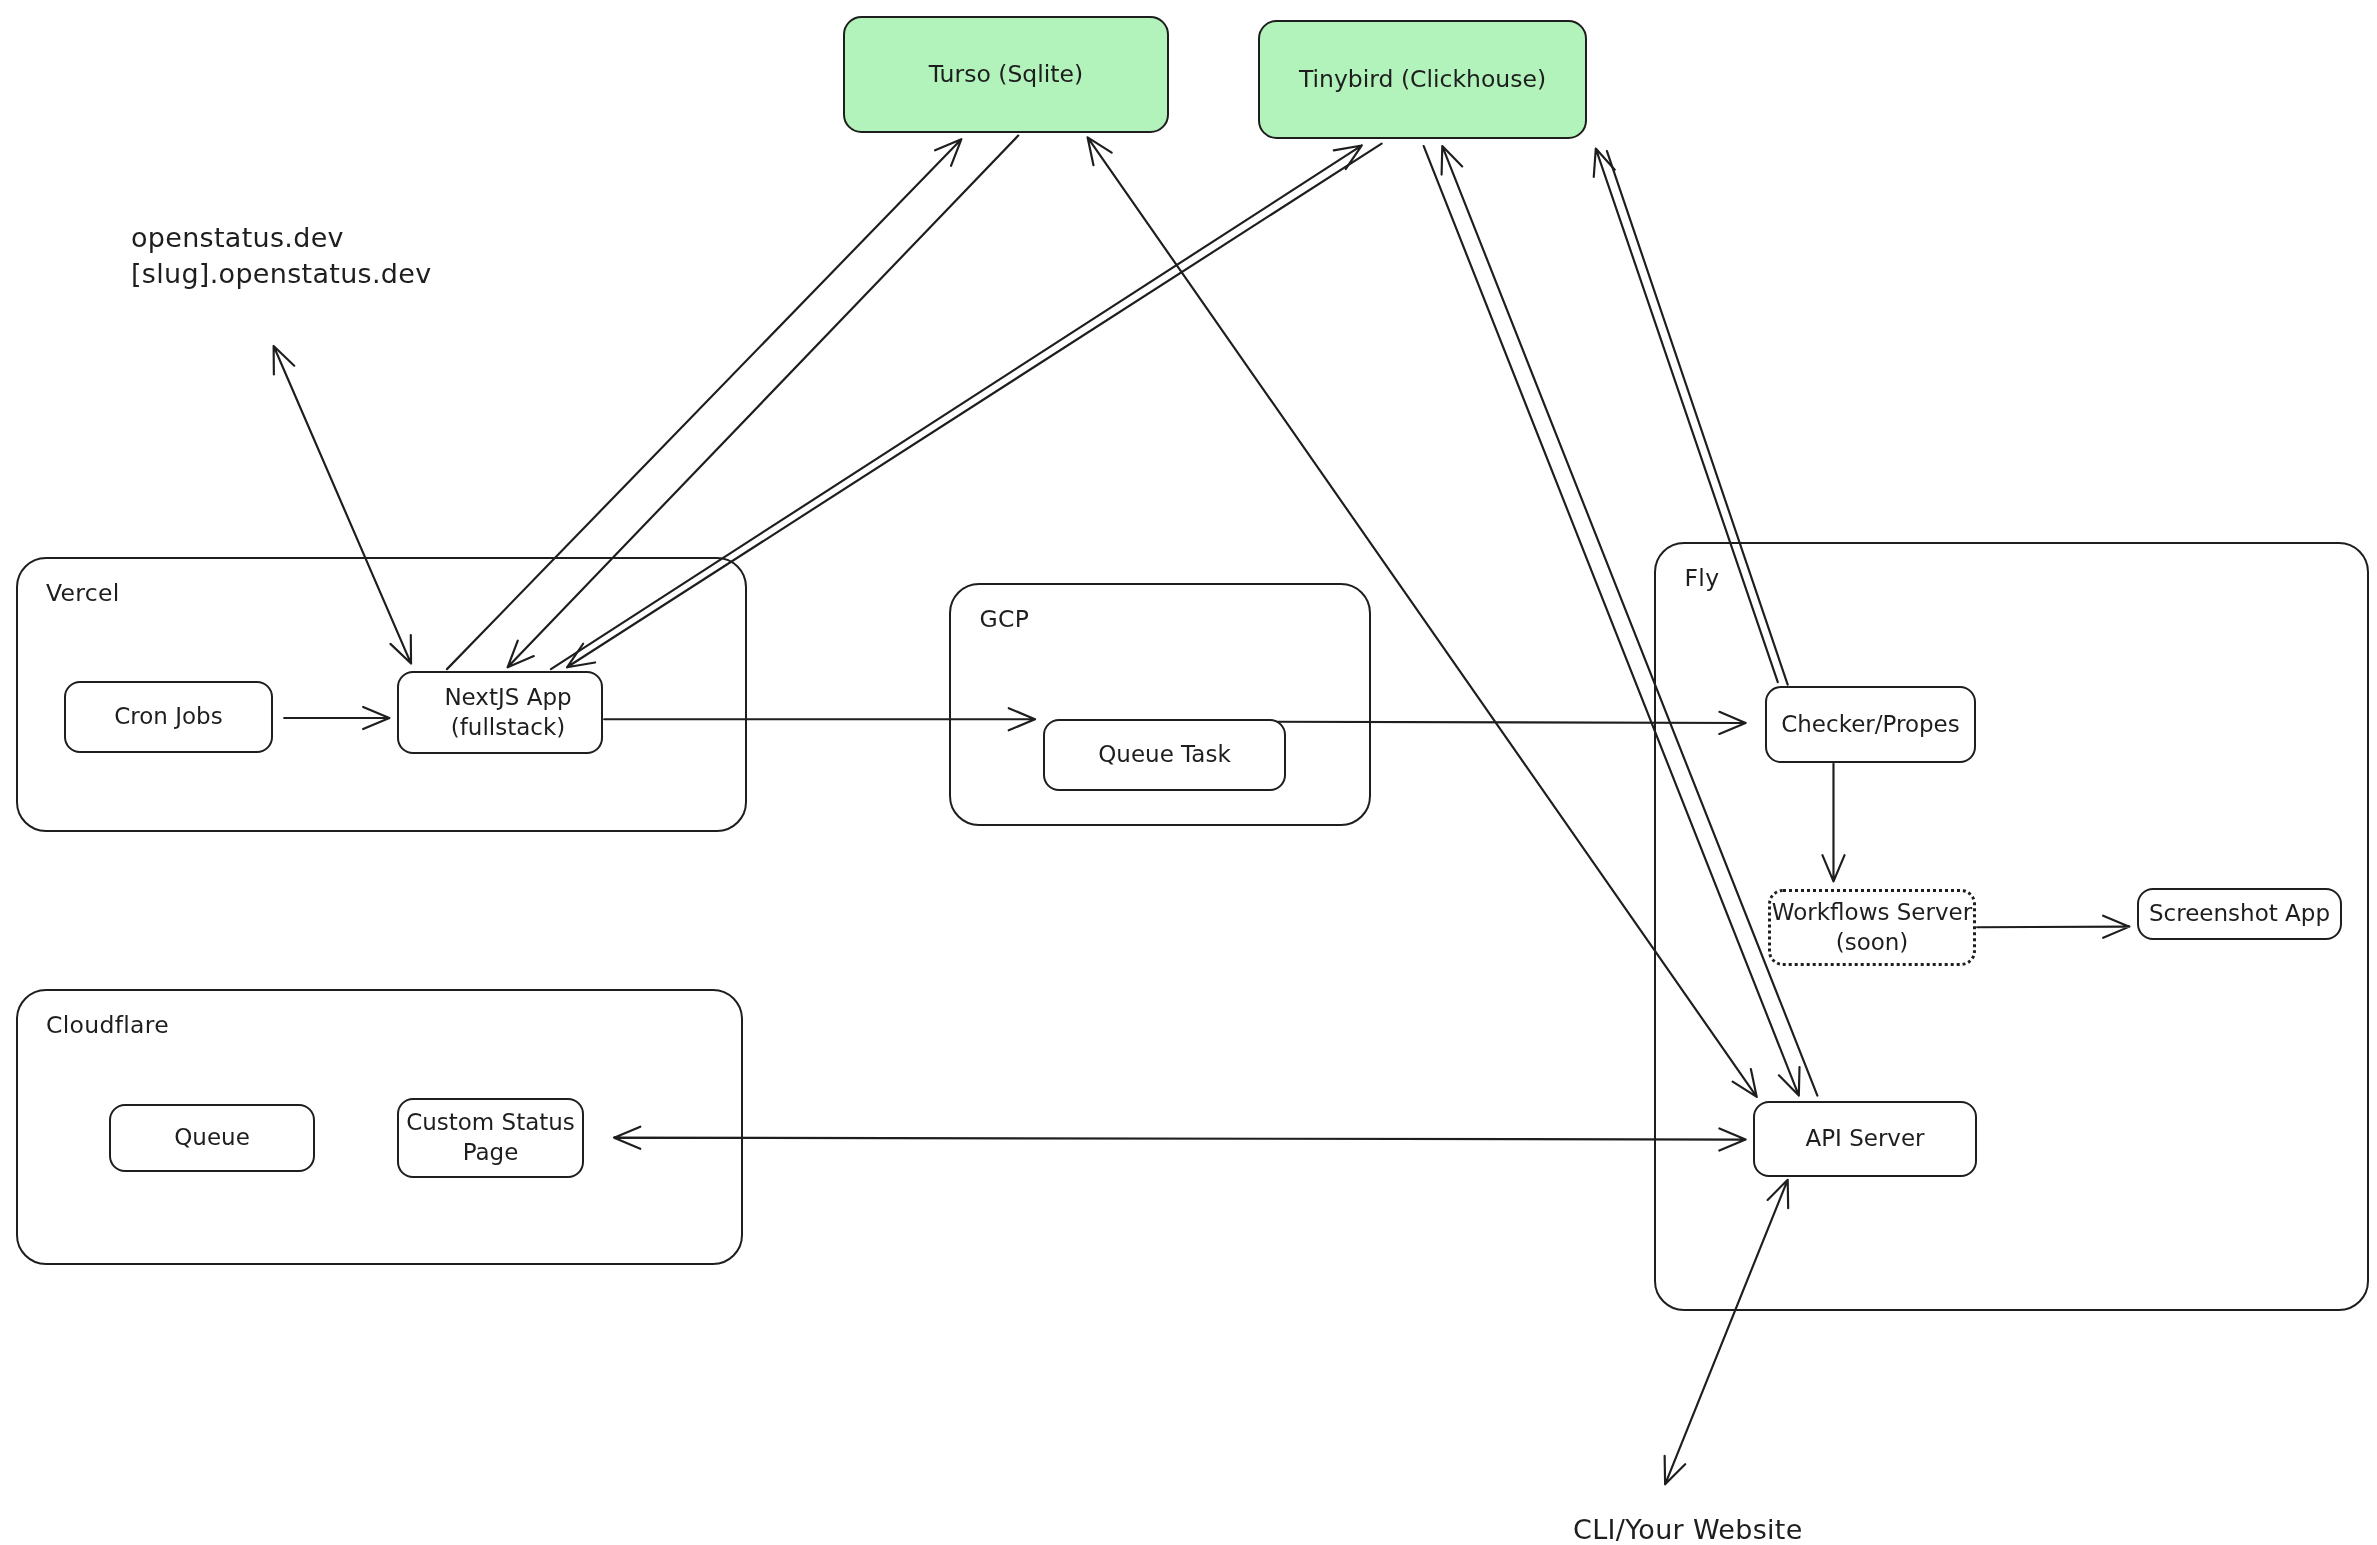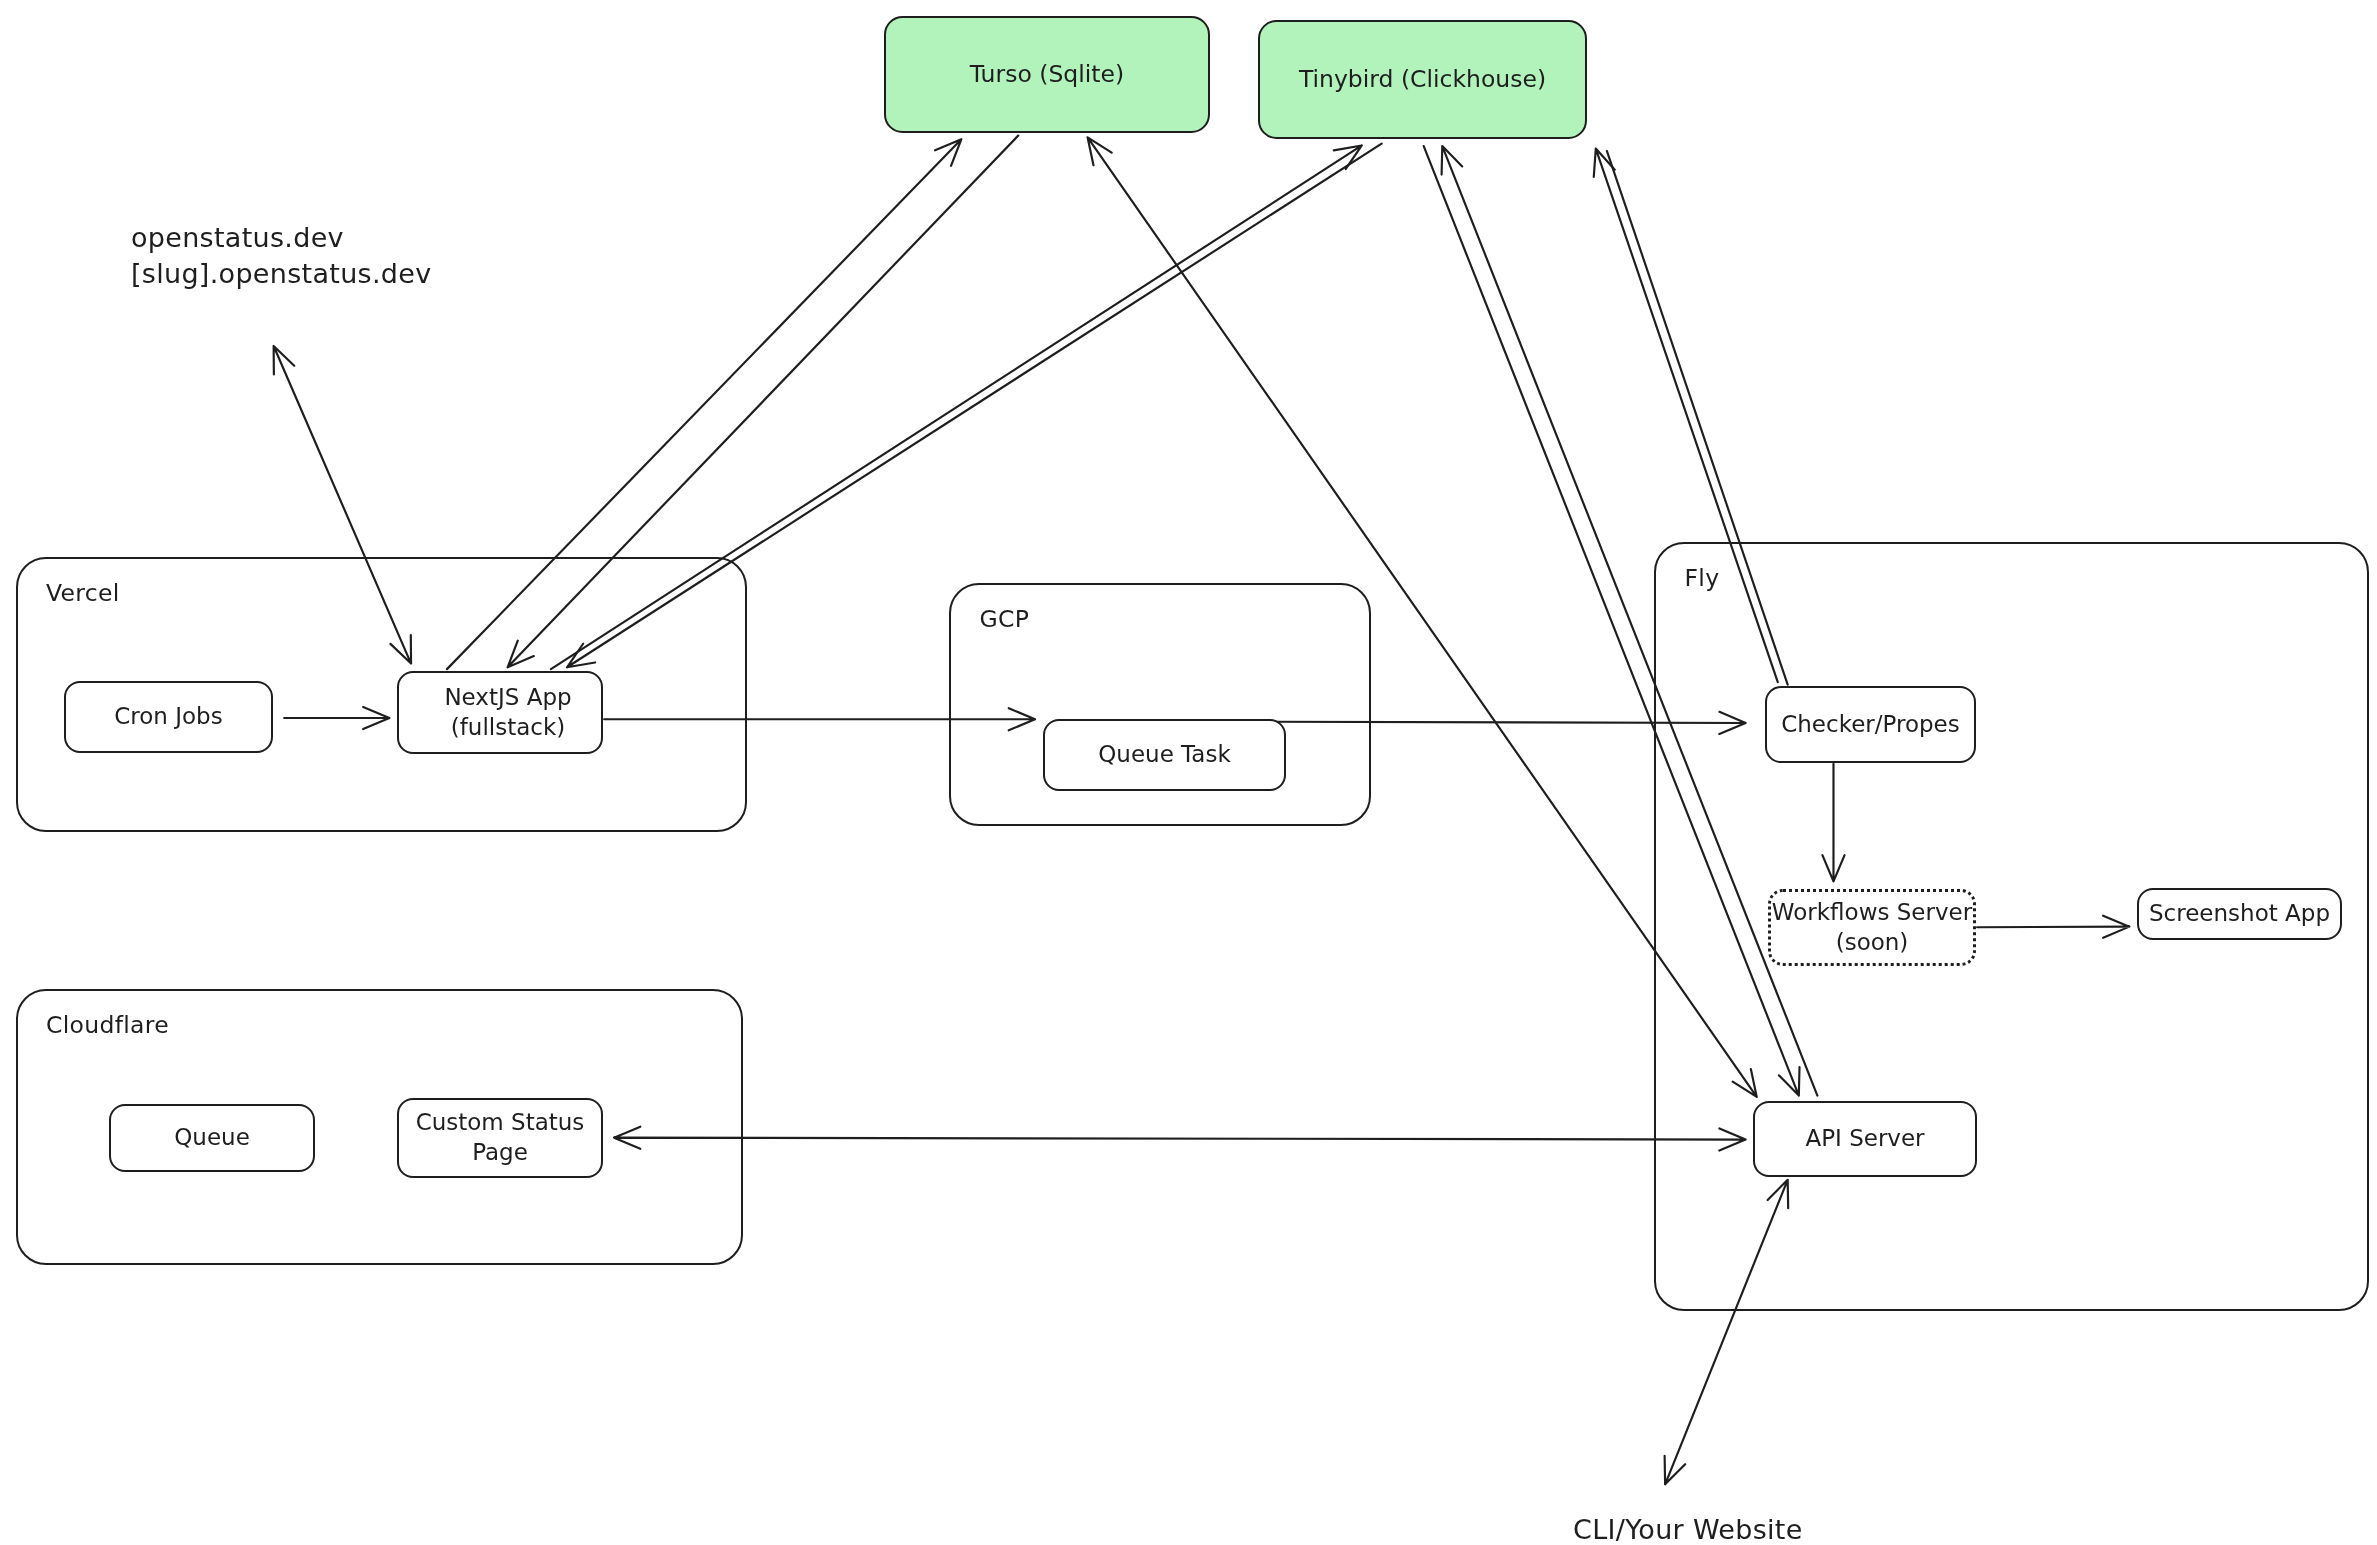--- a/index.html
+++ b/index.html
@@ -52,35 +52,35 @@
   .annotation{
     position:absolute;
     font-size:27px;
     line-height:1.32;
     white-space:pre-line;
     z-index:3;
     letter-spacing:0.3px;
   }
 
   
-  #n-turso      {left:884px;top:15.5px;  width:326px; height:117px;}
+  #n-turso      {left:843px;top:15.5px;  width:326px; height:117px;}
   #n-tinybird   {left:1258px;top:20px;  width:329px; height:119px;}
   #c-vercel     {left:15.5px;  top:557px; width:727px;height:271px;}
   #n-cron       {left:64px; top:681px;width:209px; height:72px;}
   #n-nextjs     {left:397px; top:671px;width:206px; height:83px;padding-left:16px;}
   #c-gcp        {left:949px;top:583px; width:418px; height:239px;}
   #n-queue      {left:1043px;top:719px;width:243px; height:72px;}
   #c-fly        {left:1654px;top:542px; width:711px;height:765px;}
   #n-checker    {left:1765px;top:686px;width:211px; height:77px;}
   #n-workflows  {left:1768px;top:889px;width:208px; height:77px;}
   #n-screenshot {left:2137px;top:888px;width:205px; height:52px;}
   #n-api        {left:1753px;top:1101px;width:224px; height:76px;}
   #c-cloudflare {left:15.5px;  top:989px;width:723px;height:272px;}
   #n-docs       {left:109px; top:1104px;width:206px; height:68px;}
-  #n-csp        {left:397px; top:1098px;width:206px; height:80px;}
+  #n-csp        {left:397px; top:1098px;width:187px; height:80px;}
   #t-openstatus {left:131px; top:220px;}
   #t-cli        {left:1573px;top:1512px;}
 </style>
 </head>
 <body>
 
 <div class="canvas">
 
   <svg class="edges" viewBox="0 0 3840 2496">
       <g>

